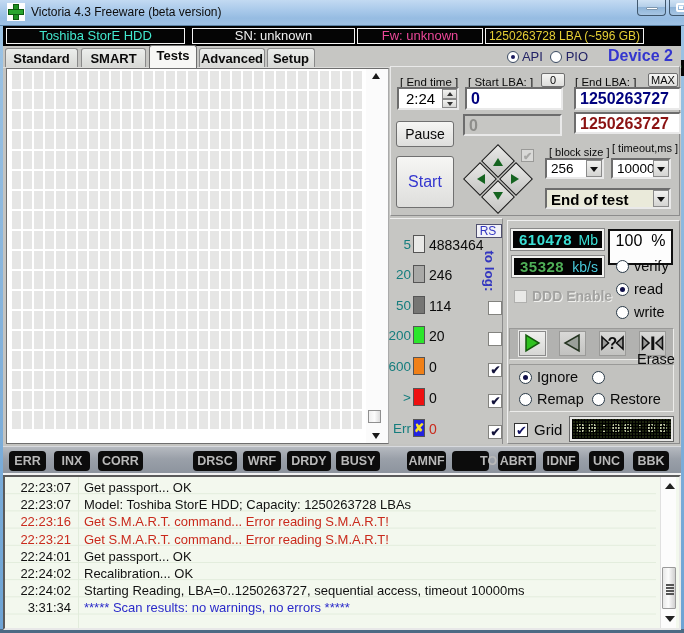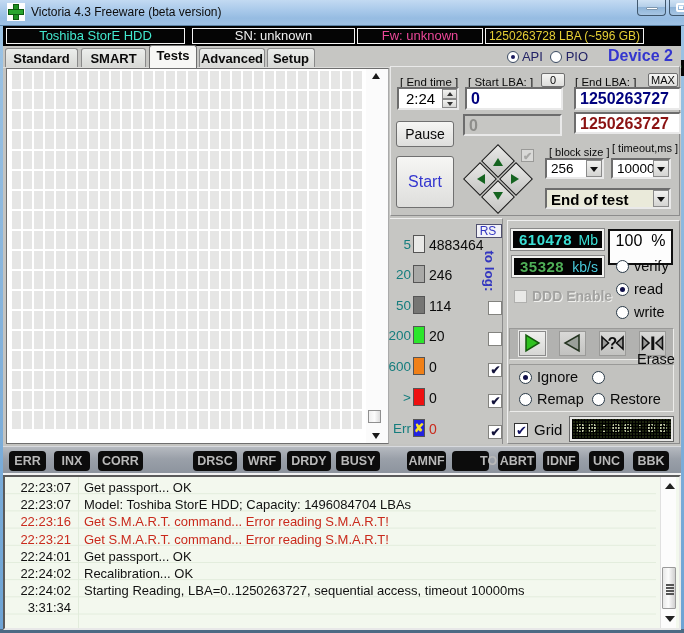--- a/index.html
+++ b/index.html
@@ -418,21 +418,21 @@
 </div>
 <div id="logarea">
   <div id="loglines"></div>
   <div id="logcol"></div>
   <div class="lgr" style="top:3px;">
       <span class="ts">22:23:07</span>
       <span class="ms">Get passport... OK</span>
     </div>
   <div class="lgr" style="top:20px;">
       <span class="ts">22:23:07</span>
-      <span class="ms">Model: Toshiba StorE HDD; Capacity: 1496084704 LBAs</span>
+      <span class="ms">Model: Toshiba StorE HDD; Capacity: 1250263728 LBAs</span>
     </div>
   <div class="lgr red" style="top:37px;">
       <span class="ts">22:23:16</span>
       <span class="ms">Get S.M.A.R.T. command... Error reading S.M.A.R.T!</span>
     </div>
   <div class="lgr red" style="top:55px;">
       <span class="ts">22:23:21</span>
       <span class="ms">Get S.M.A.R.T. command... Error reading S.M.A.R.T!</span>
     </div>
   <div class="lgr" style="top:72px;">
@@ -442,20 +442,21 @@
   <div class="lgr" style="top:89px;">
       <span class="ts">22:24:02</span>
       <span class="ms">Recalibration... OK</span>
     </div>
   <div class="lgr" style="top:106px;">
       <span class="ts">22:24:02</span>
       <span class="ms">Starting Reading, LBA=0..1250263727, sequential access, timeout 10000ms</span>
     </div>
   <div class="lgr blue" style="top:123px;">
       <span class="ts">3:31:34</span>
+      <span class="ms">***** Scan results: no warnings, no errors *****</span>
     </div>
   <div id="logsb">
       <div class="up"></div>
       <div class="dn"></div>
       <div class="th">
         <i></i>
       </div>
     </div>
 </div>
 

